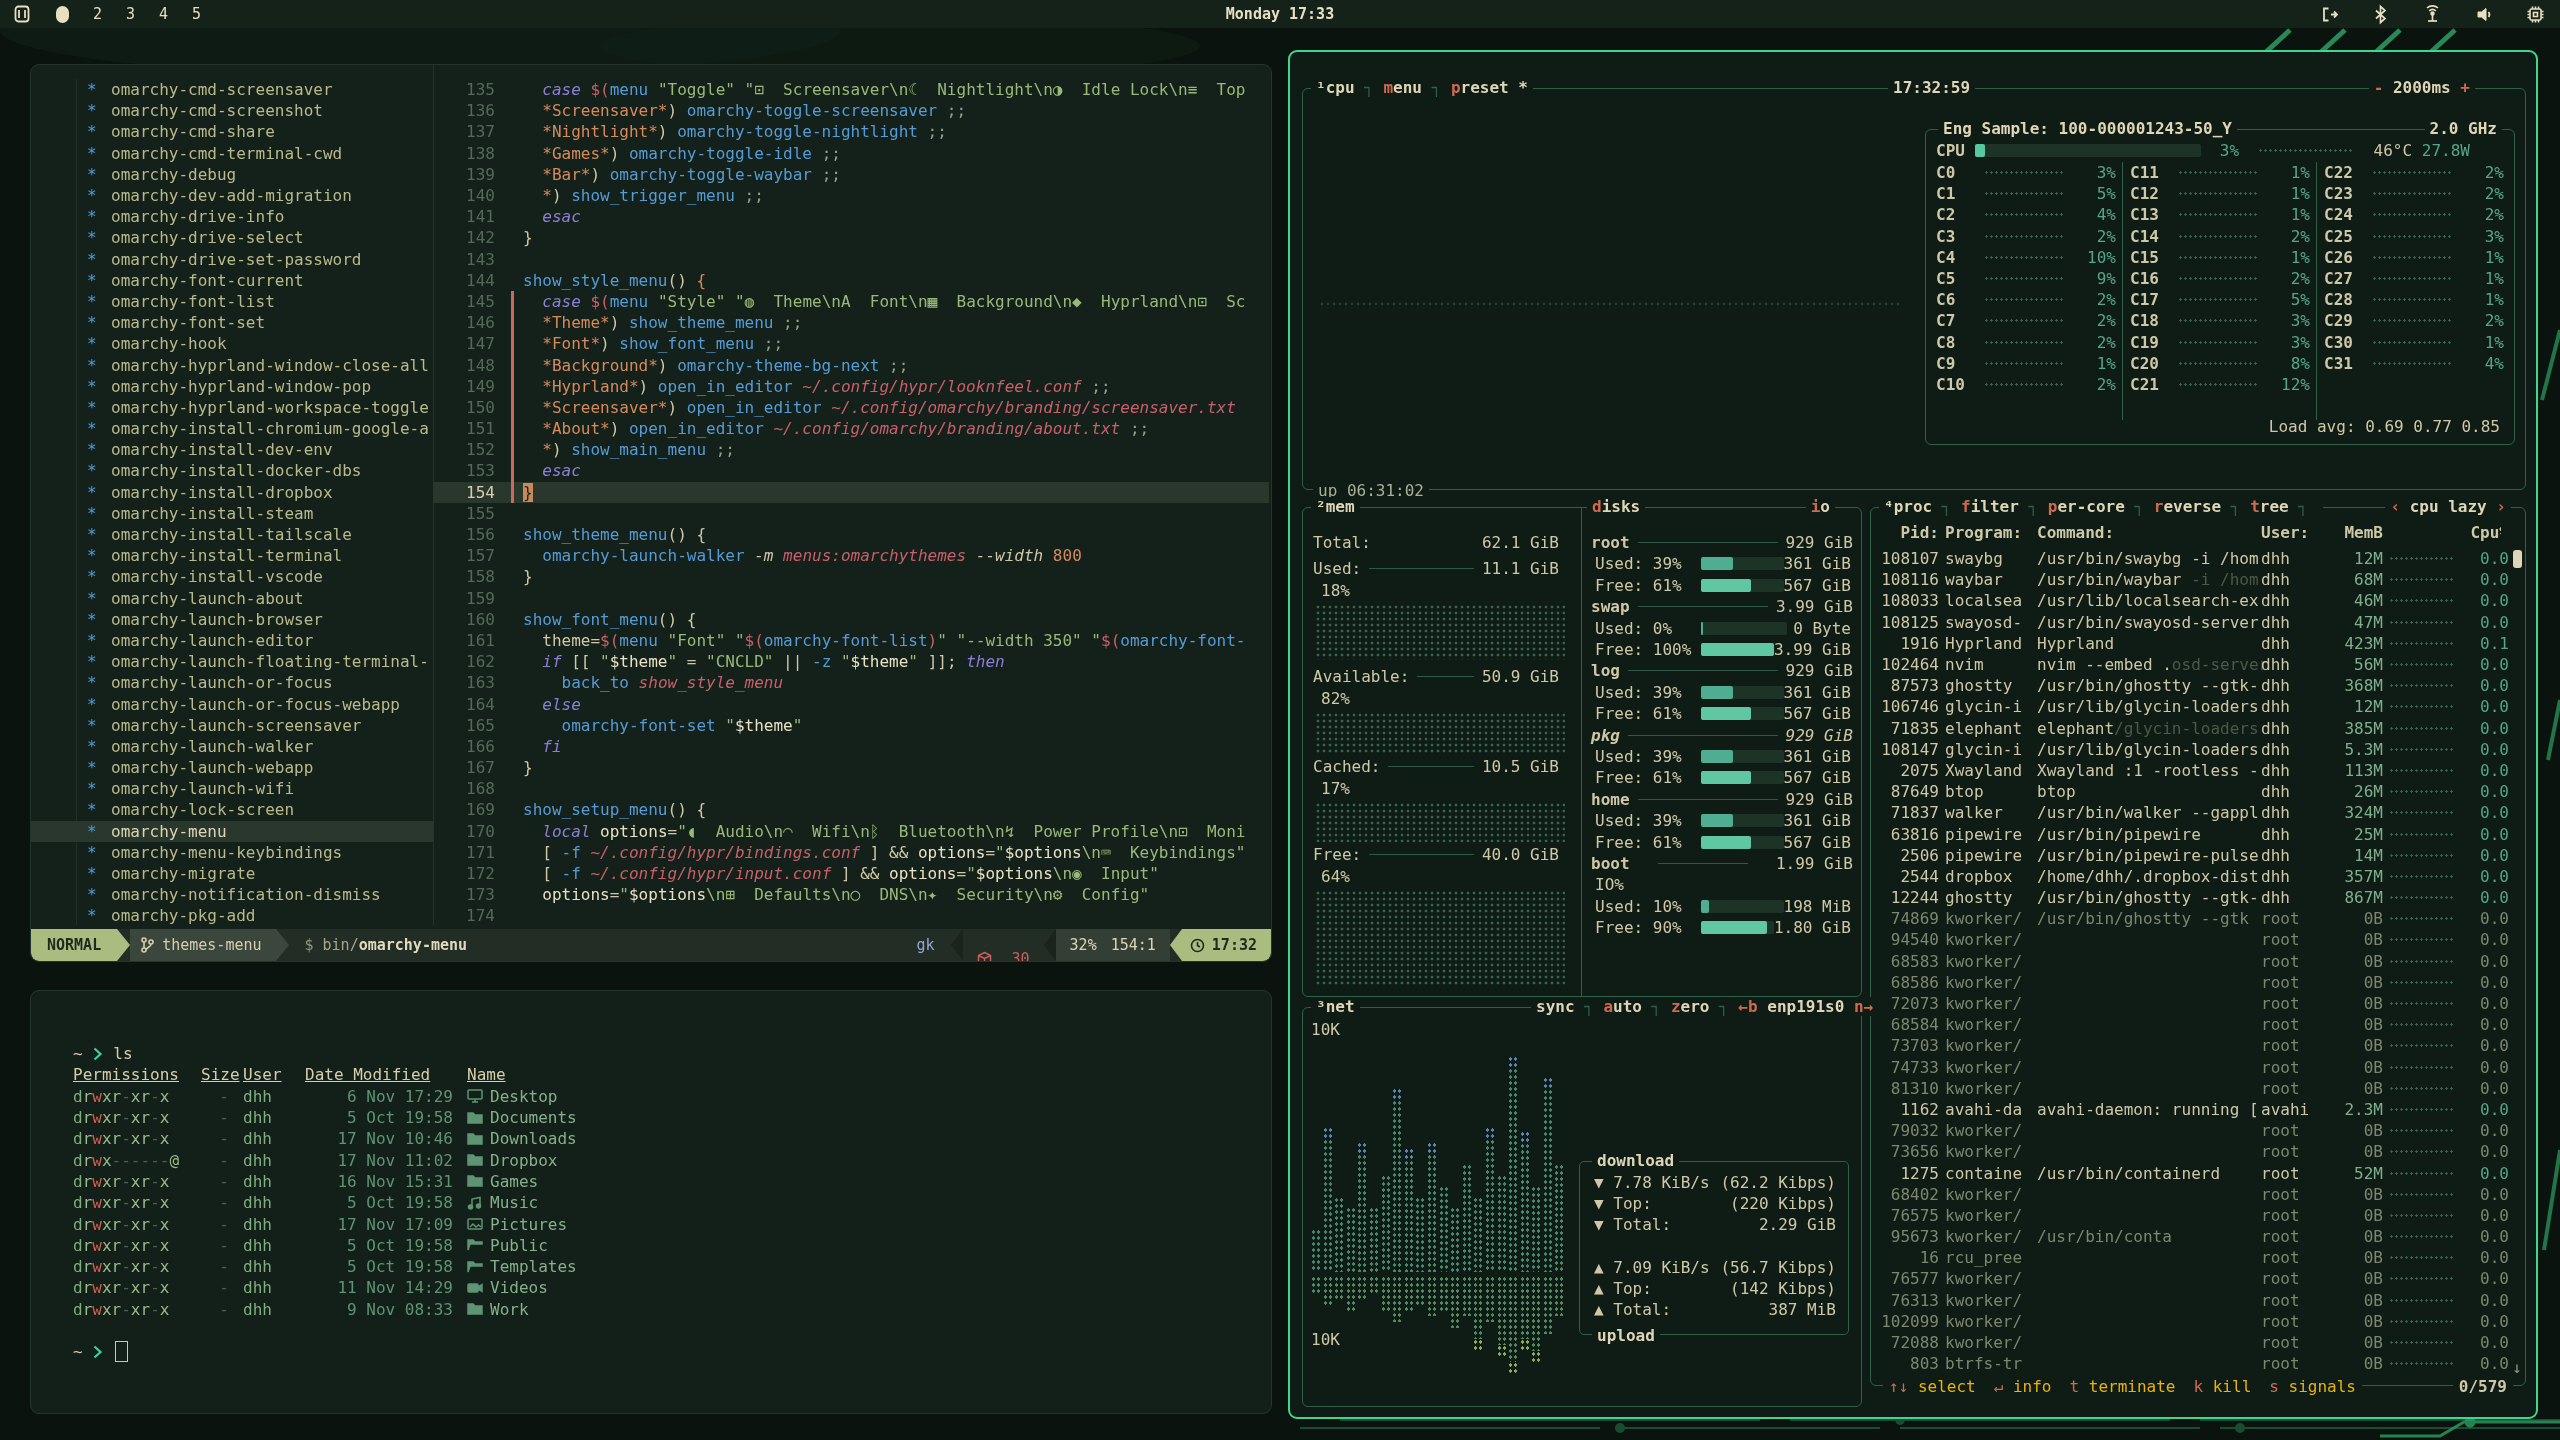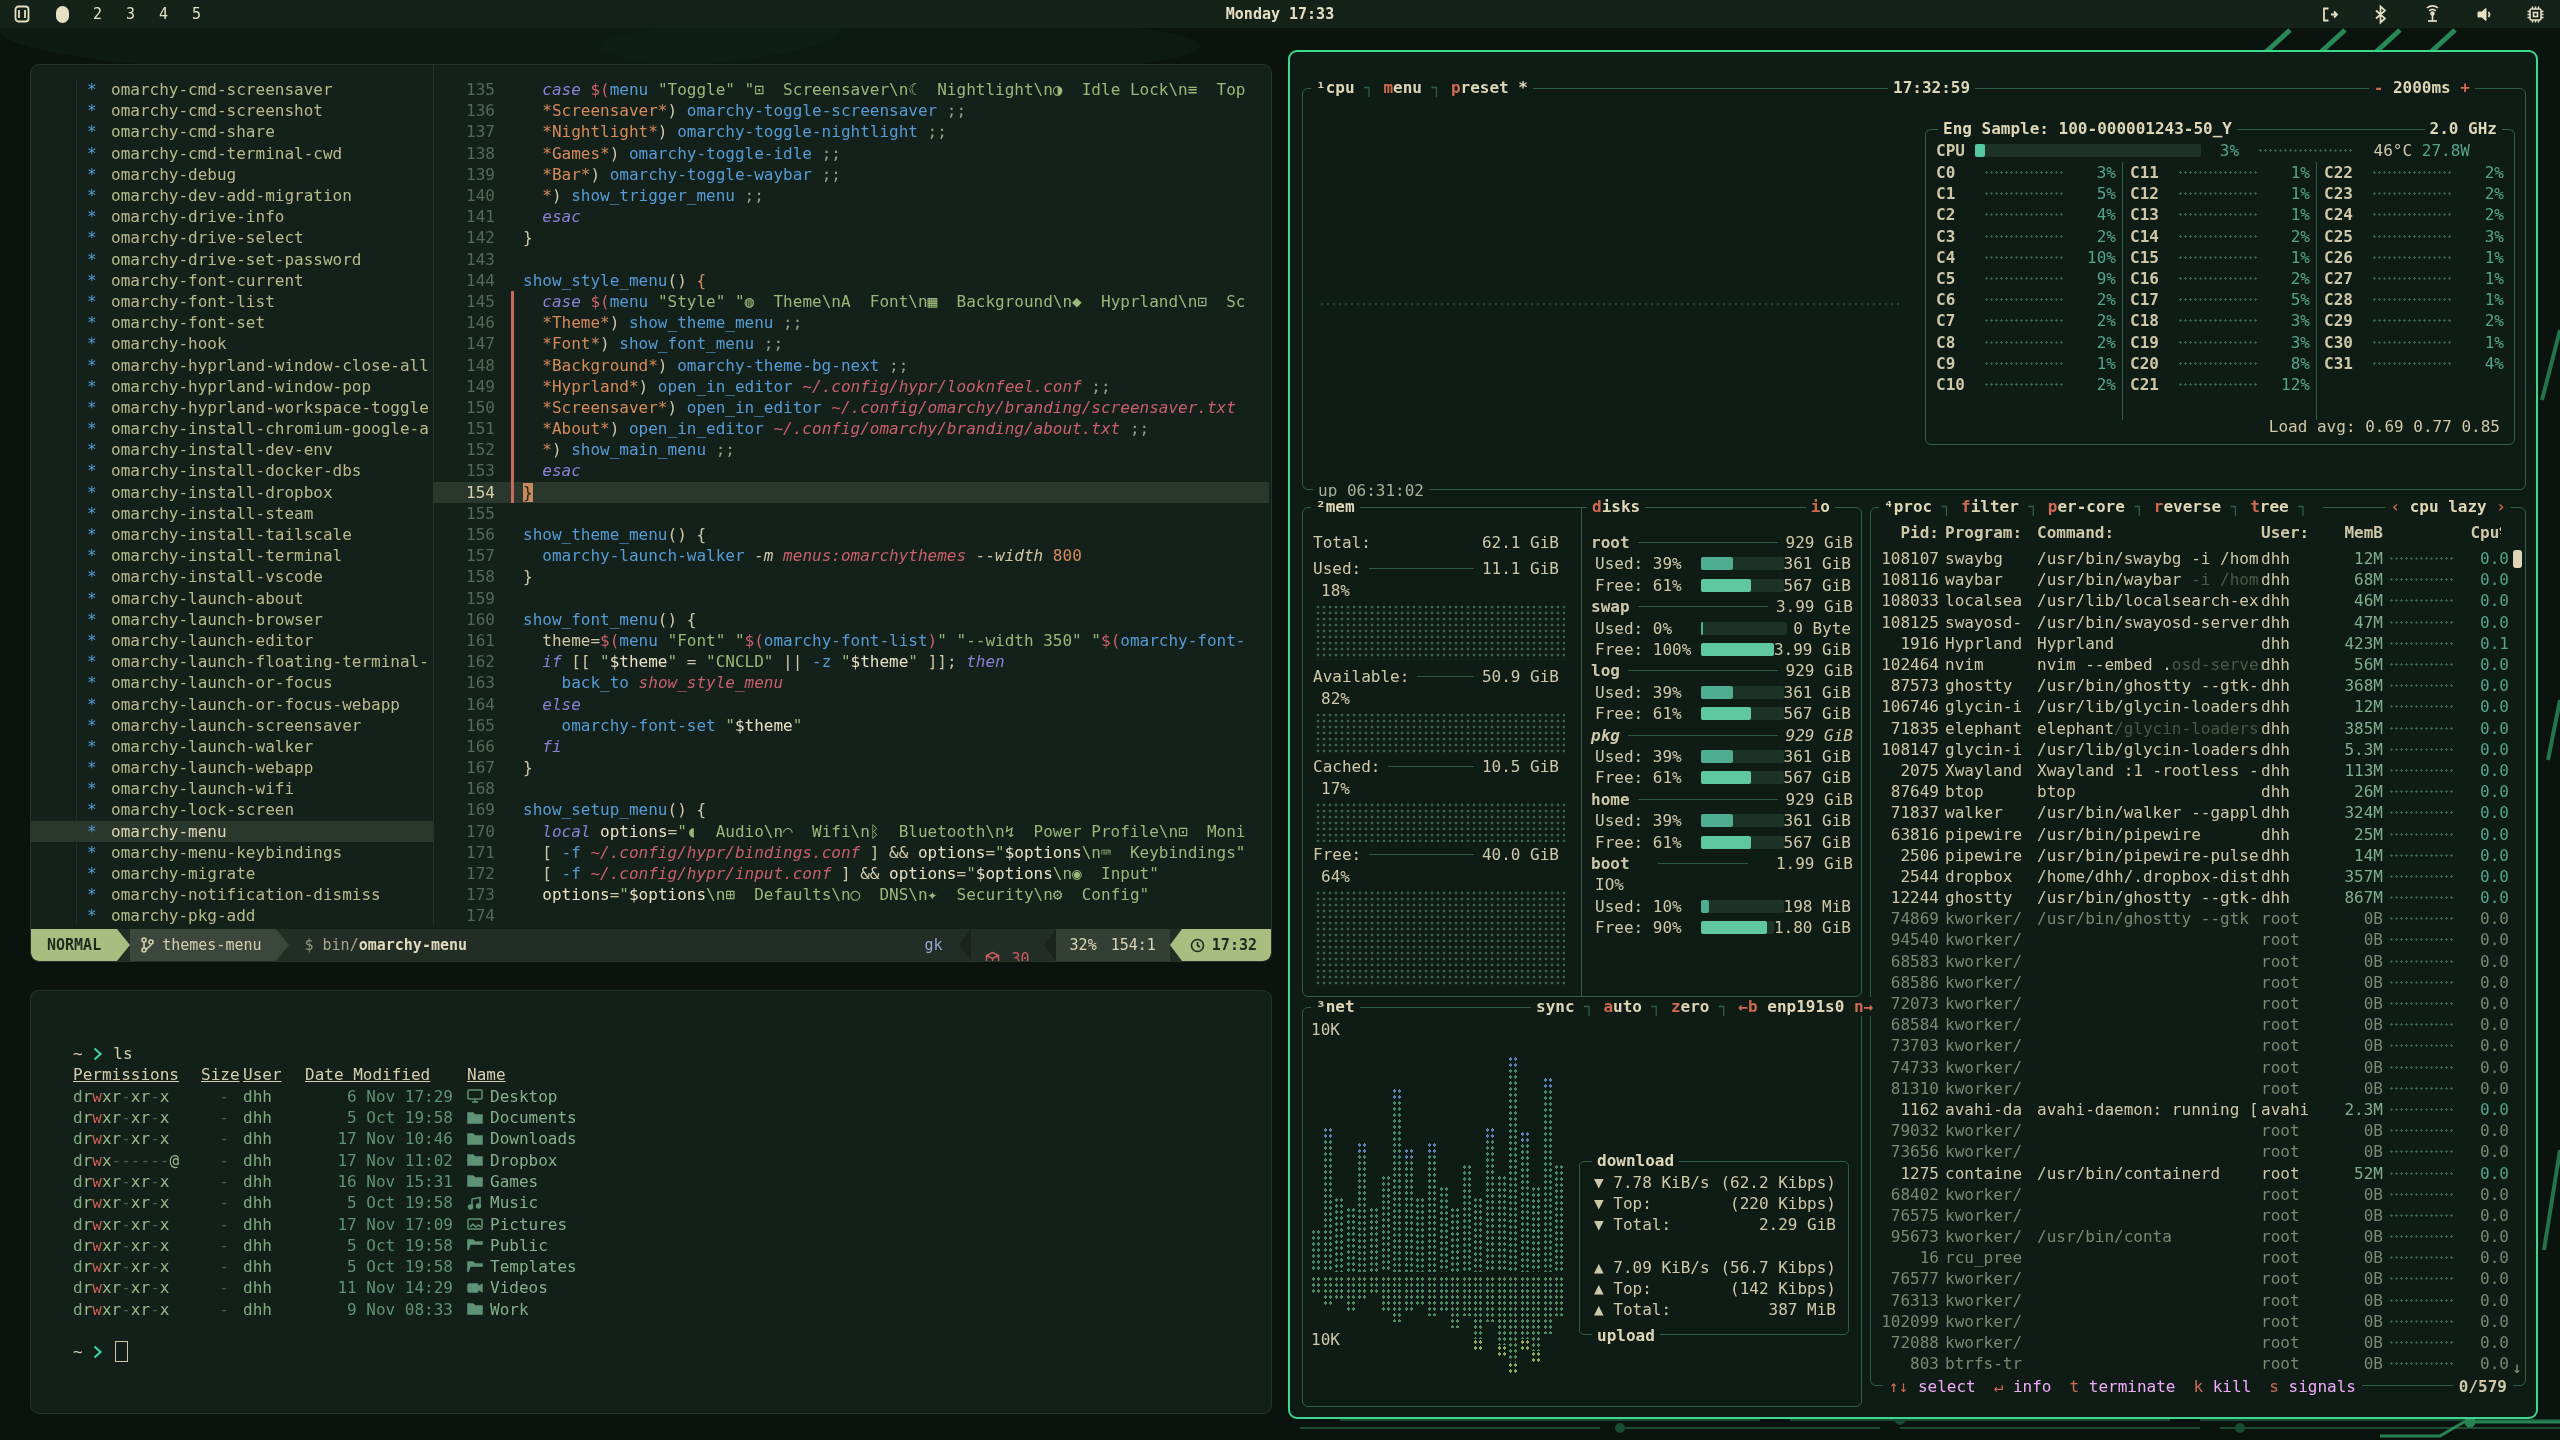--- a/index.html
+++ b/index.html
@@ -71,21 +71,21 @@
   .c-date{justify-self:end;padding-right:14px;color:#5f9376;}
   .c-name{color:#86b08c;display:flex;align-items:center;gap:7px;}
   .p-d{color:#7fae7f}.p-rx{color:#9ab889}.p-w{color:#cc5f4e}.p-dash{color:#4e5c50}
   .cursor-hollow{width:11px;height:19px;border:1.5px solid #cfc8a8;display:inline-block;margin-left:2px;}
   
   #btop-body{position:absolute;inset:0;font-size:16px;color:#cfc8a8;}
   .bbox{position:absolute;border:1px solid #2c6148;border-radius:6px;}
   .btitle{position:absolute;top:-11px;background:#0f1c15;padding:0 5px;white-space:pre;
           font-weight:bold;color:#ded6b6;display:flex;align-items:center;}
   .hot{color:#cf6a50;}
-  .dimtxt{color:#f0abfc;}
+  .dimtxt{color:#eab308;}
   .teal{color:#54a58b;}
   .bracket{color:#2c6148;font-weight:normal;}
   .dots{background-image:radial-gradient(circle,rgba(96,160,132,.55) 1.5px,transparent 1.6px);background-size:6px 6px;}
   .spark{height:5px;background-image:radial-gradient(circle,rgba(96,160,132,.5) 1.1px,transparent 1.2px);background-size:5px 5px;}
   .meter{height:13px;background:#1e3328;border-radius:2px;position:relative;display:inline-block;vertical-align:middle;}
   .meter .mfill{position:absolute;left:0;top:0;bottom:0;border-radius:2px;background:#4fae92;}
   .linefill{flex:1;height:0;border-top:1px solid #2c5a46;margin:0 8px;align-self:center;}
   .memrow{position:absolute;left:10px;right:10px;display:flex;white-space:pre;height:21px;align-items:center;}
   .diskrow{position:absolute;left:8px;right:8px;display:flex;white-space:pre;height:21px;align-items:center;}
   .prow{display:grid;grid-template-columns:64px 92px 224px 66px 56px 78px 48px;height:21.2px;
@@ -290,21 +290,21 @@
       <span>themes-menu</span>
     </span>
     <span class="tri-r2"></span>
     <span class="sl-file">
       <span style="color:#8d977f">$</span>
       <span><span style="color:#a9a58c">bin/</span><span style="color:#e2dbbd;font-weight:bold">omarchy-menu</span></span>
     </span>
     <span class="sl-right">
       <span style="color:#98a6d4;margin-right:16px;">gk</span>
       <span class="tri-l"></span>
-      <span style="display:flex;align-items:center;gap:12px;color:#c95f5f;padding:0 14px;margin-top:27px;">
+      <span style="display:flex;align-items:center;gap:20px;color:#c95f5f;padding:0 14px;margin-top:27px;">
         <svg width="15" height="15" viewBox="0 0 15 15" fill="none" stroke="#c95f5f" stroke-width="1.5">
           <path d="M7.5 1.5 L13.5 4.5 v6 L7.5 13.5 L1.5 10.5 v-6 z M1.5 4.5 L7.5 7.5 L13.5 4.5 M7.5 7.5 V13.5"></path>
         </svg>
         <span>30</span>
       </span>
       <span class="tri-l"></span>
       <span class="sl-pos">
         <span>32%</span>
         <span>154:1</span>
       </span>

